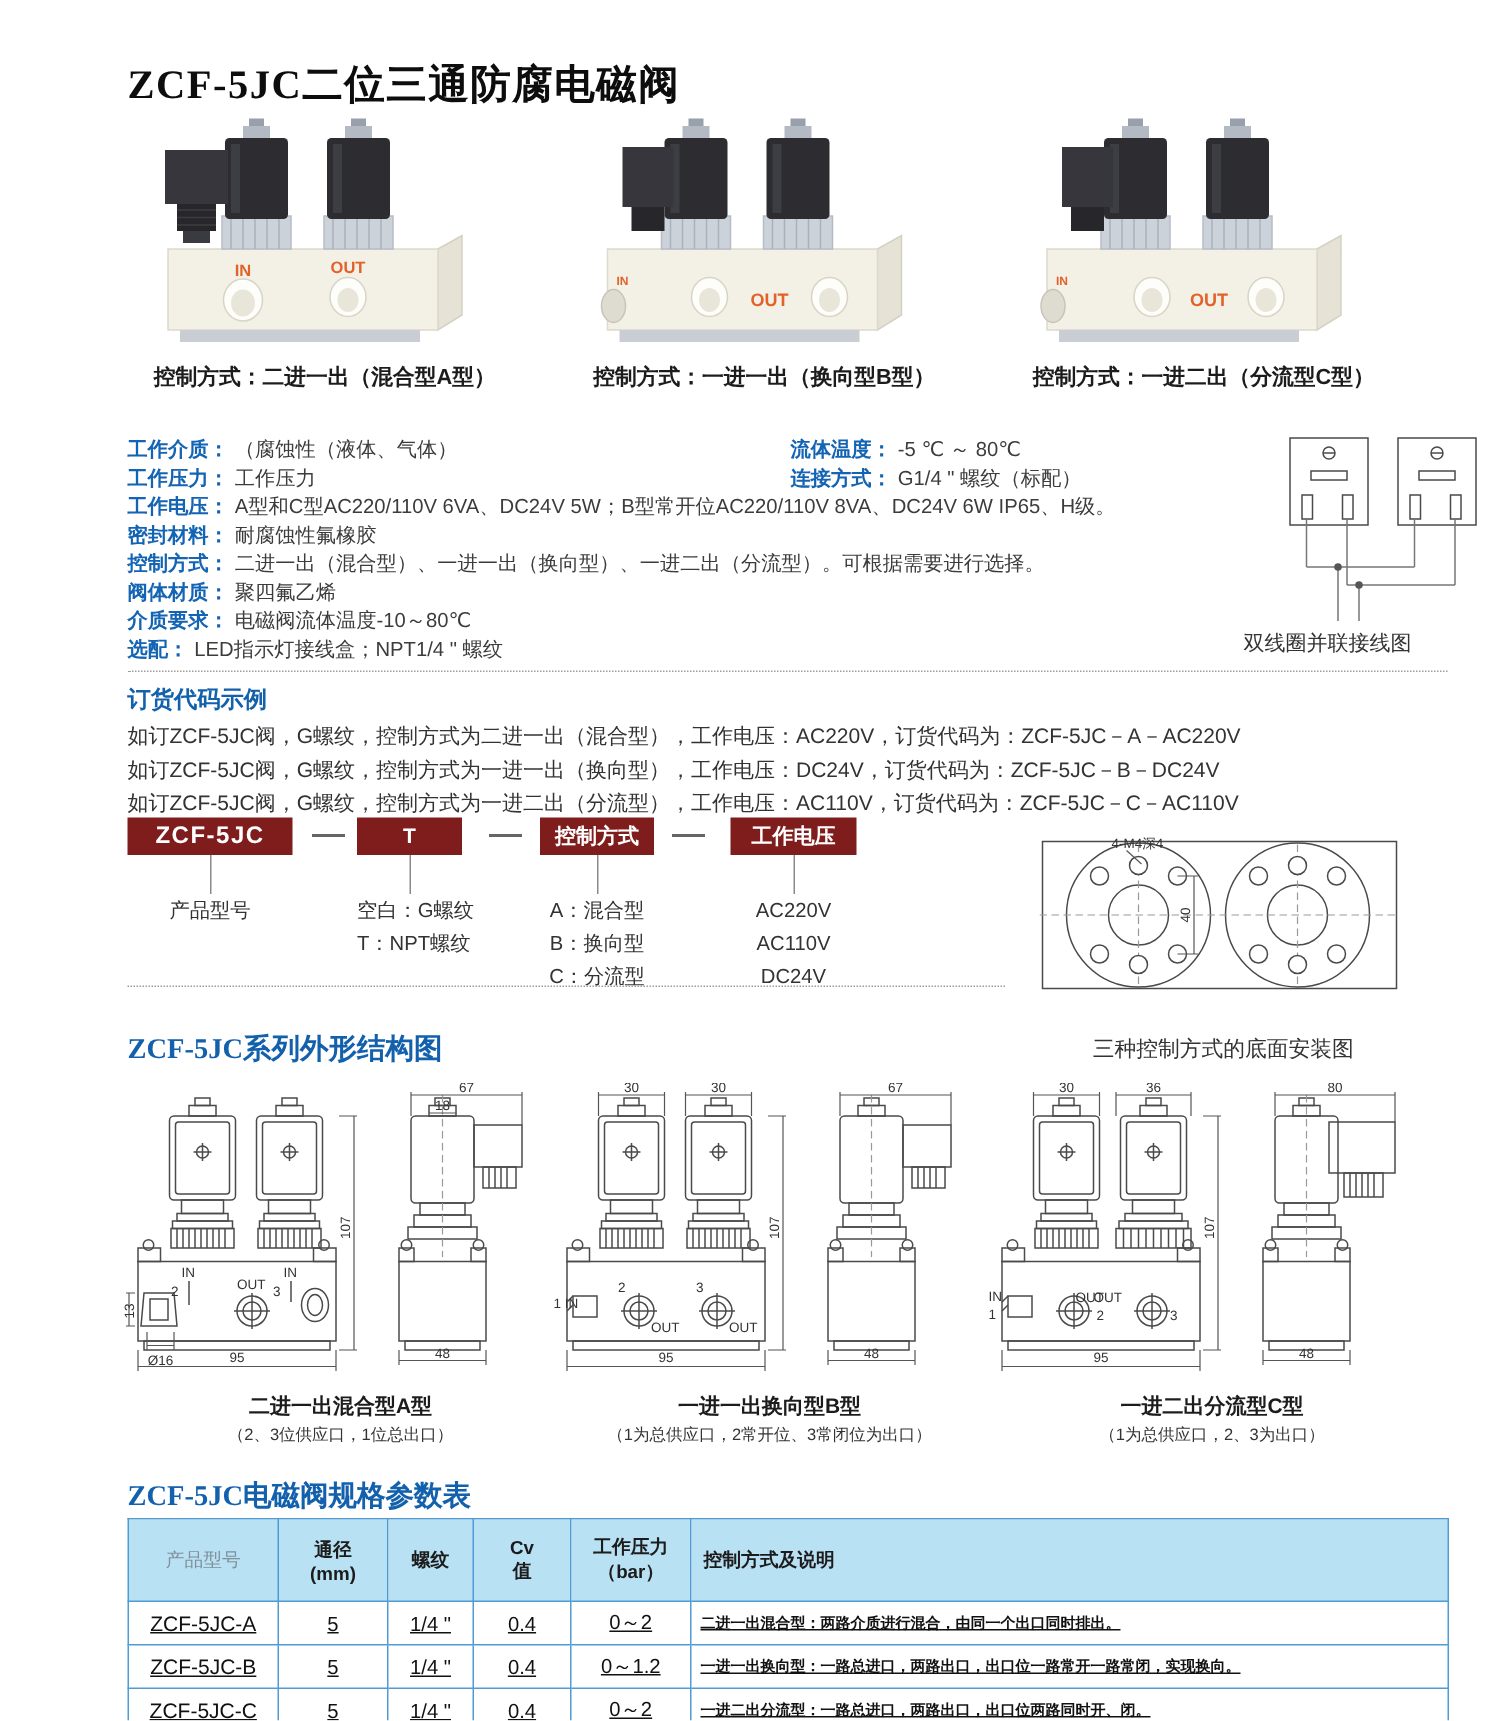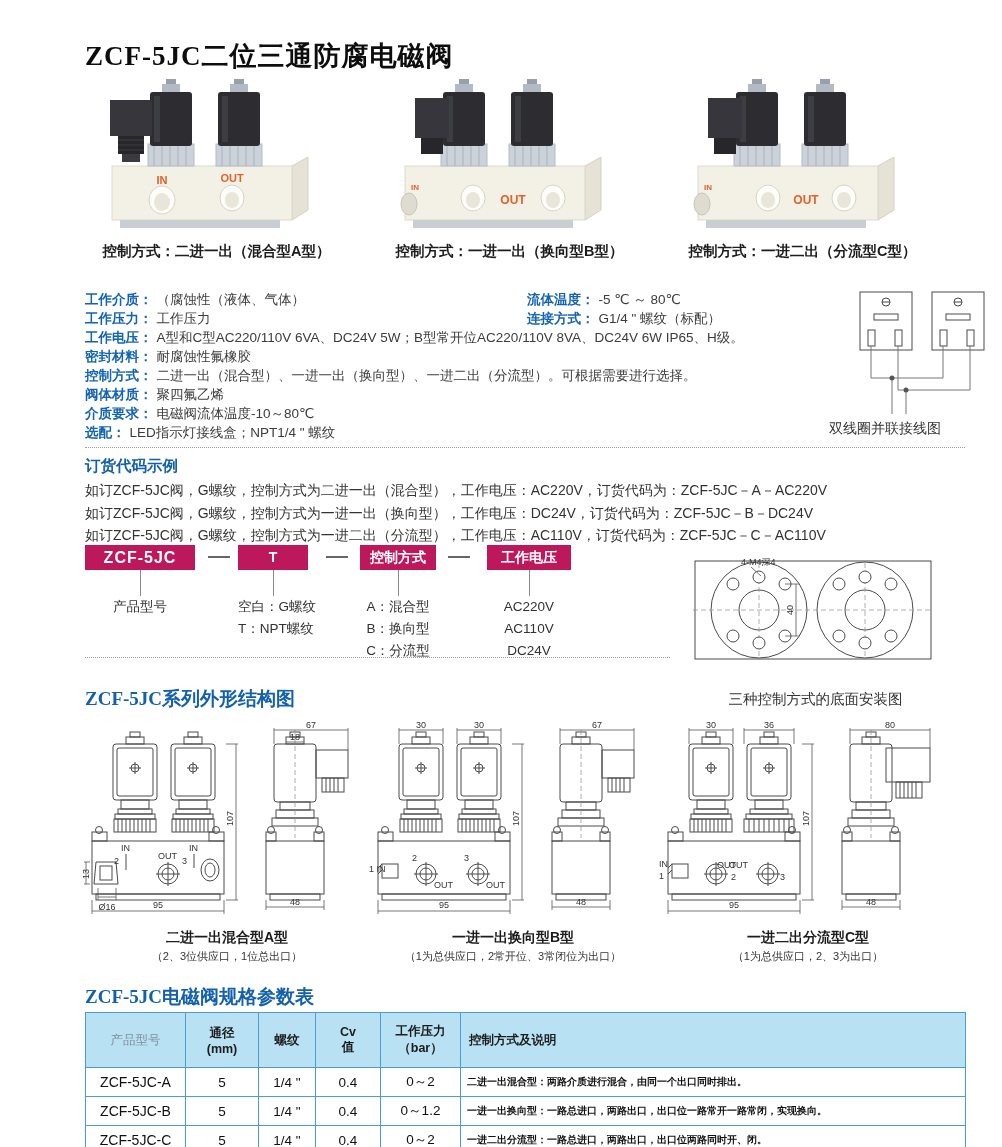--- a/index.html
+++ b/index.html
@@ -16,36 +16,36 @@
 
   .spec-line { font-size:13.5px; line-height:19px; color:#3c3c3c; white-space:nowrap; }
   .spec-label { color:#1464b4; font-weight:bold; margin-right:4px; }
 
   .dotted { border-top:1.5px dotted #9d9d9d; height:0; }
 
   .ord-heading { font-size:15.5px; font-weight:bold; color:#1361ac; }
   .ord-line { font-size:14px; line-height:22.5px; color:#333; white-space:nowrap; }
 
   .code-col { text-align:center; }
-  .code-box { background:#be185d; color:#fff; font-weight:bold; font-size:14px; height:25px; line-height:25px; text-align:center; }
+  .code-box { background:#7f1d1d; color:#fff; font-weight:bold; font-size:14px; height:25px; line-height:25px; text-align:center; }
   .code-box.big { font-size:16px; letter-spacing:1px; }
   .code-stem { width:0; height:26px; border-left:1px solid #8a8a8a; margin:0 auto; }
   .code-sub { font-size:13.5px; line-height:22px; color:#333; white-space:nowrap; }
 
   .small-caption { font-size:14px; color:#333; }
   .drawing { text-align:center; }
   .drawing-caption { font-weight:bold; font-size:14px; color:#1c1c1c; margin-top:2px; }
   .drawing-sub { font-size:11px; color:#333; margin-top:2px; }
 
   table.spec { border-collapse:collapse; width:880px; table-layout:fixed; }
   table.spec th, table.spec td { border:1px solid #4f9bd3; overflow:hidden; }
   table.spec th { background:#b9e1f4; font-size:12.5px; font-weight:bold; color:#1c1c1c; white-space:pre-line; height:52px; text-align:center; }
   table.spec th.model-h { color:#80909b; font-weight:normal; }
   table.spec th.desc-h { text-align:left; padding-left:8px; }
-  table.spec td { height:26px; font-size:13.5px; text-align:center; color:#111; background:#fff; }
+  table.spec td { height:26px; font-size:13.5px; text-align:center; color:#111; background:#fff;text-decoration:underline; }
   table.spec td.model { font-size:14px; }
   table.spec td.desc { font-size:10px; font-weight:bold; text-align:left; padding-left:6px; white-space:nowrap; }
 
   svg { display:block; }
   .tl { stroke:#4a4a4a; stroke-width:1; fill:none; }
   .tlw { stroke:#4a4a4a; stroke-width:1; fill:#fff; }
   .dsh { stroke:#999; stroke-width:0.8; fill:none; stroke-dasharray:5 3; }
   .diml { stroke:#555; stroke-width:0.8; fill:none; }
   .dimt { font-size:9px; fill:#333; font-family:"Liberation Sans",sans-serif; }
   .plbl { font-size:9px; fill:#333; font-family:"Liberation Sans",sans-serif; }

